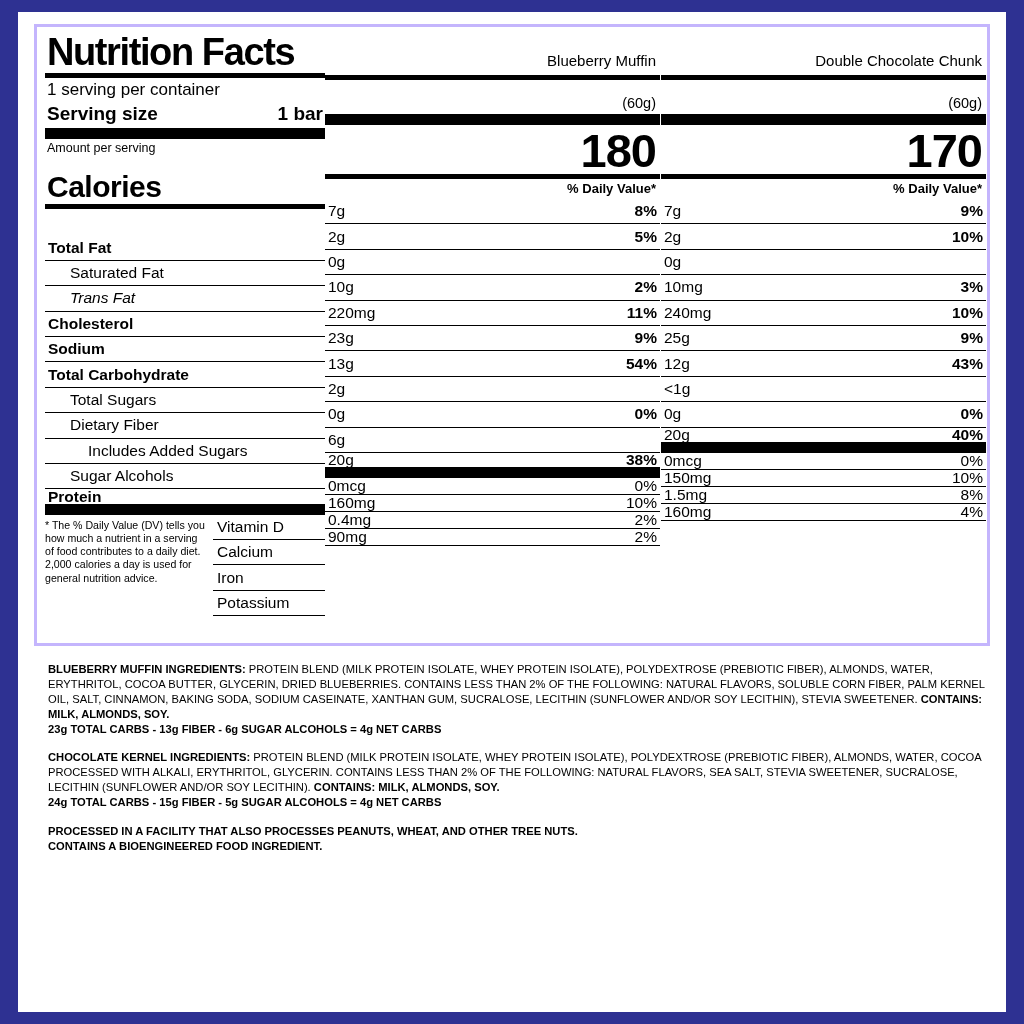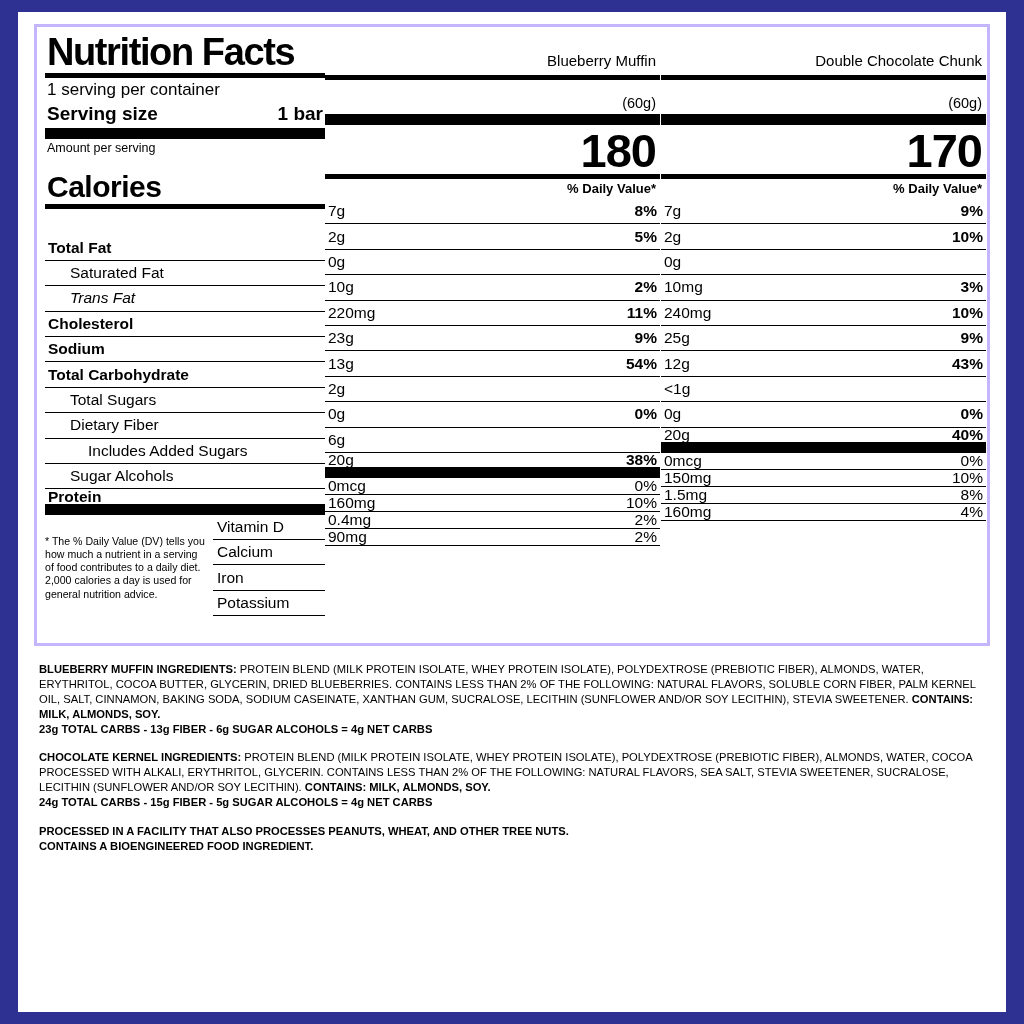--- a/index.html
+++ b/index.html
@@ -148,42 +148,42 @@
     padding: 0 3px;
   }
   .vrow .val { flex: 1; }
   .vrow .pct { font-weight: normal; }
 
   
   .footnote {
     font-size: 10.6px;
     line-height: 1.25;
     width: 160px;
-    padding-top: 20px;
+    padding-top: 4px;
   }
   .vit-labels {
     position: absolute;
     left: 168px;
     top: 0;
     width: 112px;
   }
   .vit-label {
     height: 25.4px;
     box-sizing: border-box;
     display: flex;
     align-items: center;
     border-bottom: 1px solid #000;
     font-size: 15.5px;
     padding-left: 4px;
   }
 
   
   .ing {
     position: absolute;
-    left: 21px;
+    left: 30px;
     top: 650px;
     width: 960px;
     font-size: 11.2px;
     line-height: 1.33;
     color: #000;
   }
   .ing p { margin: 0 0 0 0; }
   .ing .blk { margin-bottom: 14px; }
   .ing b { font-weight: bold; }
   .netcarbs { font-weight: bold; font-size: 11.2px; margin-top: 4px; }

